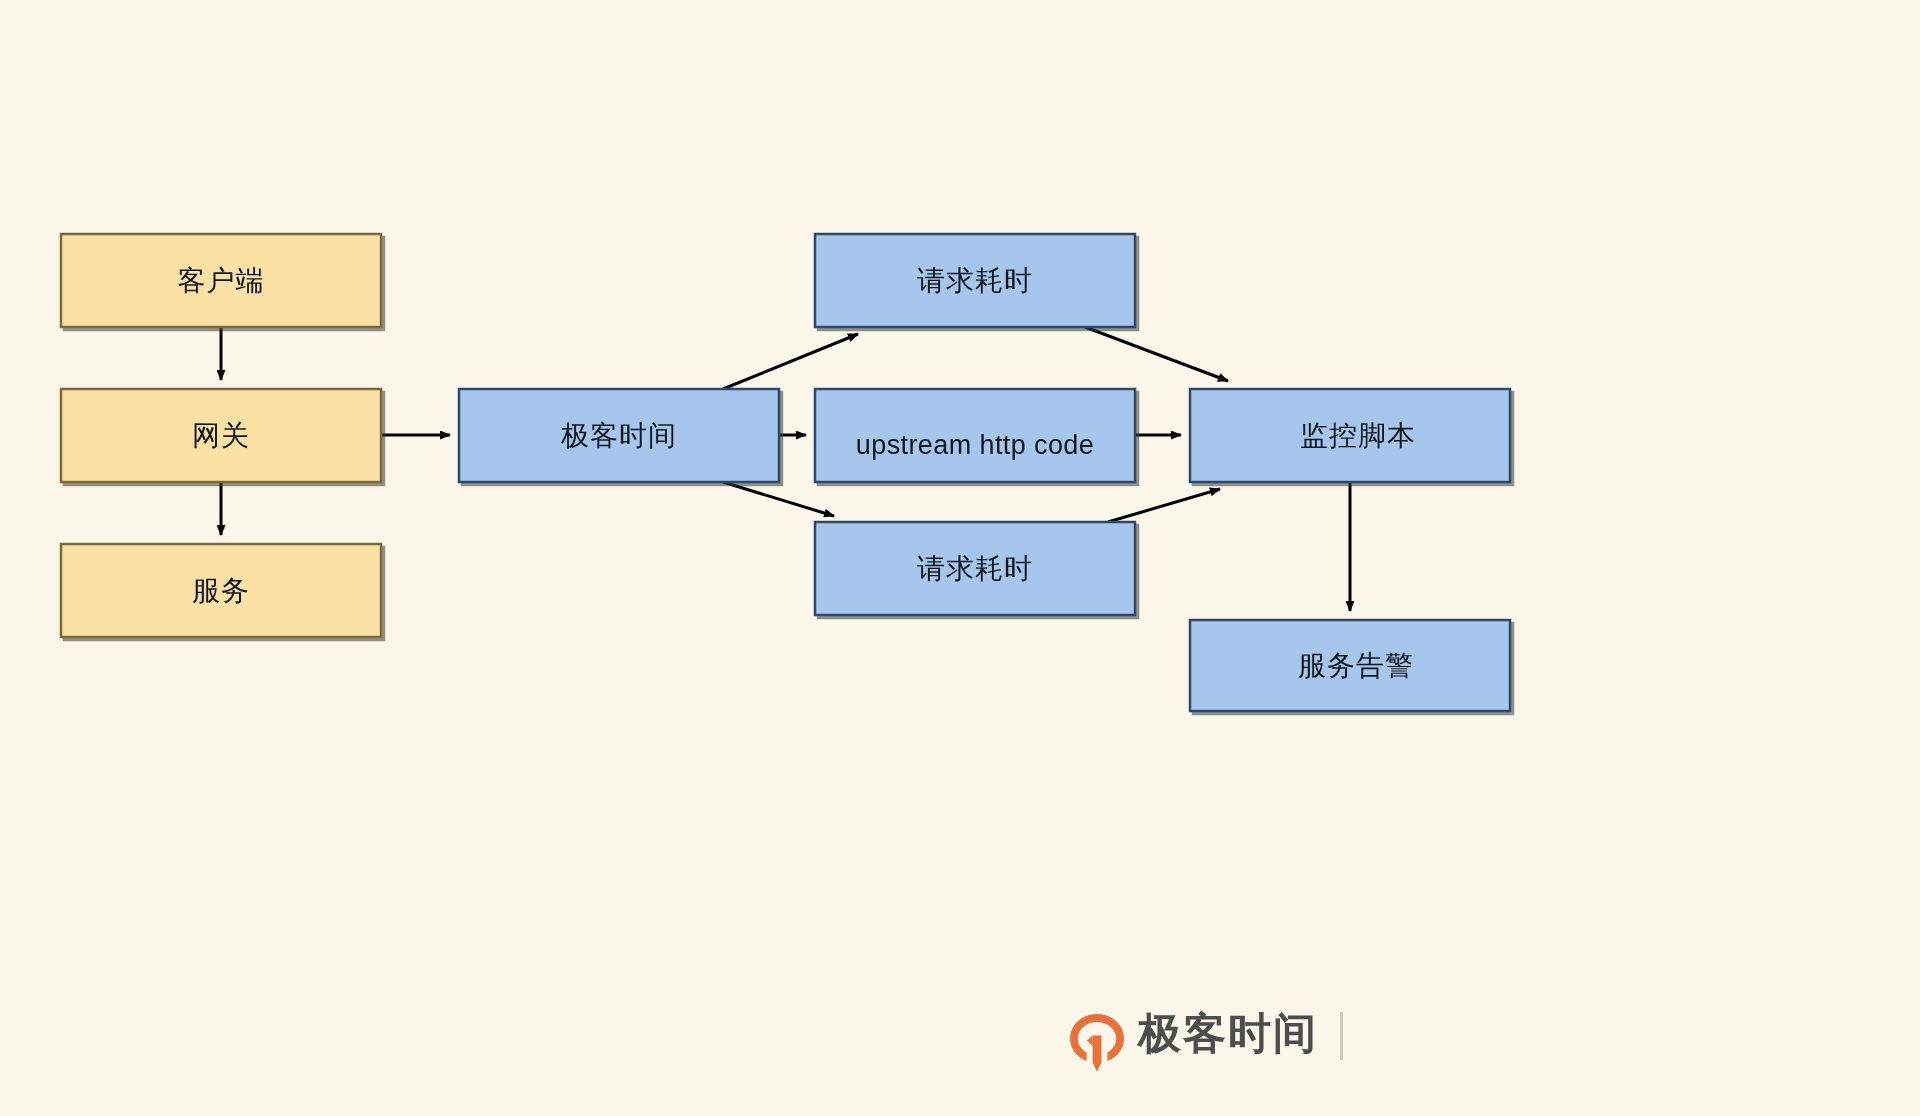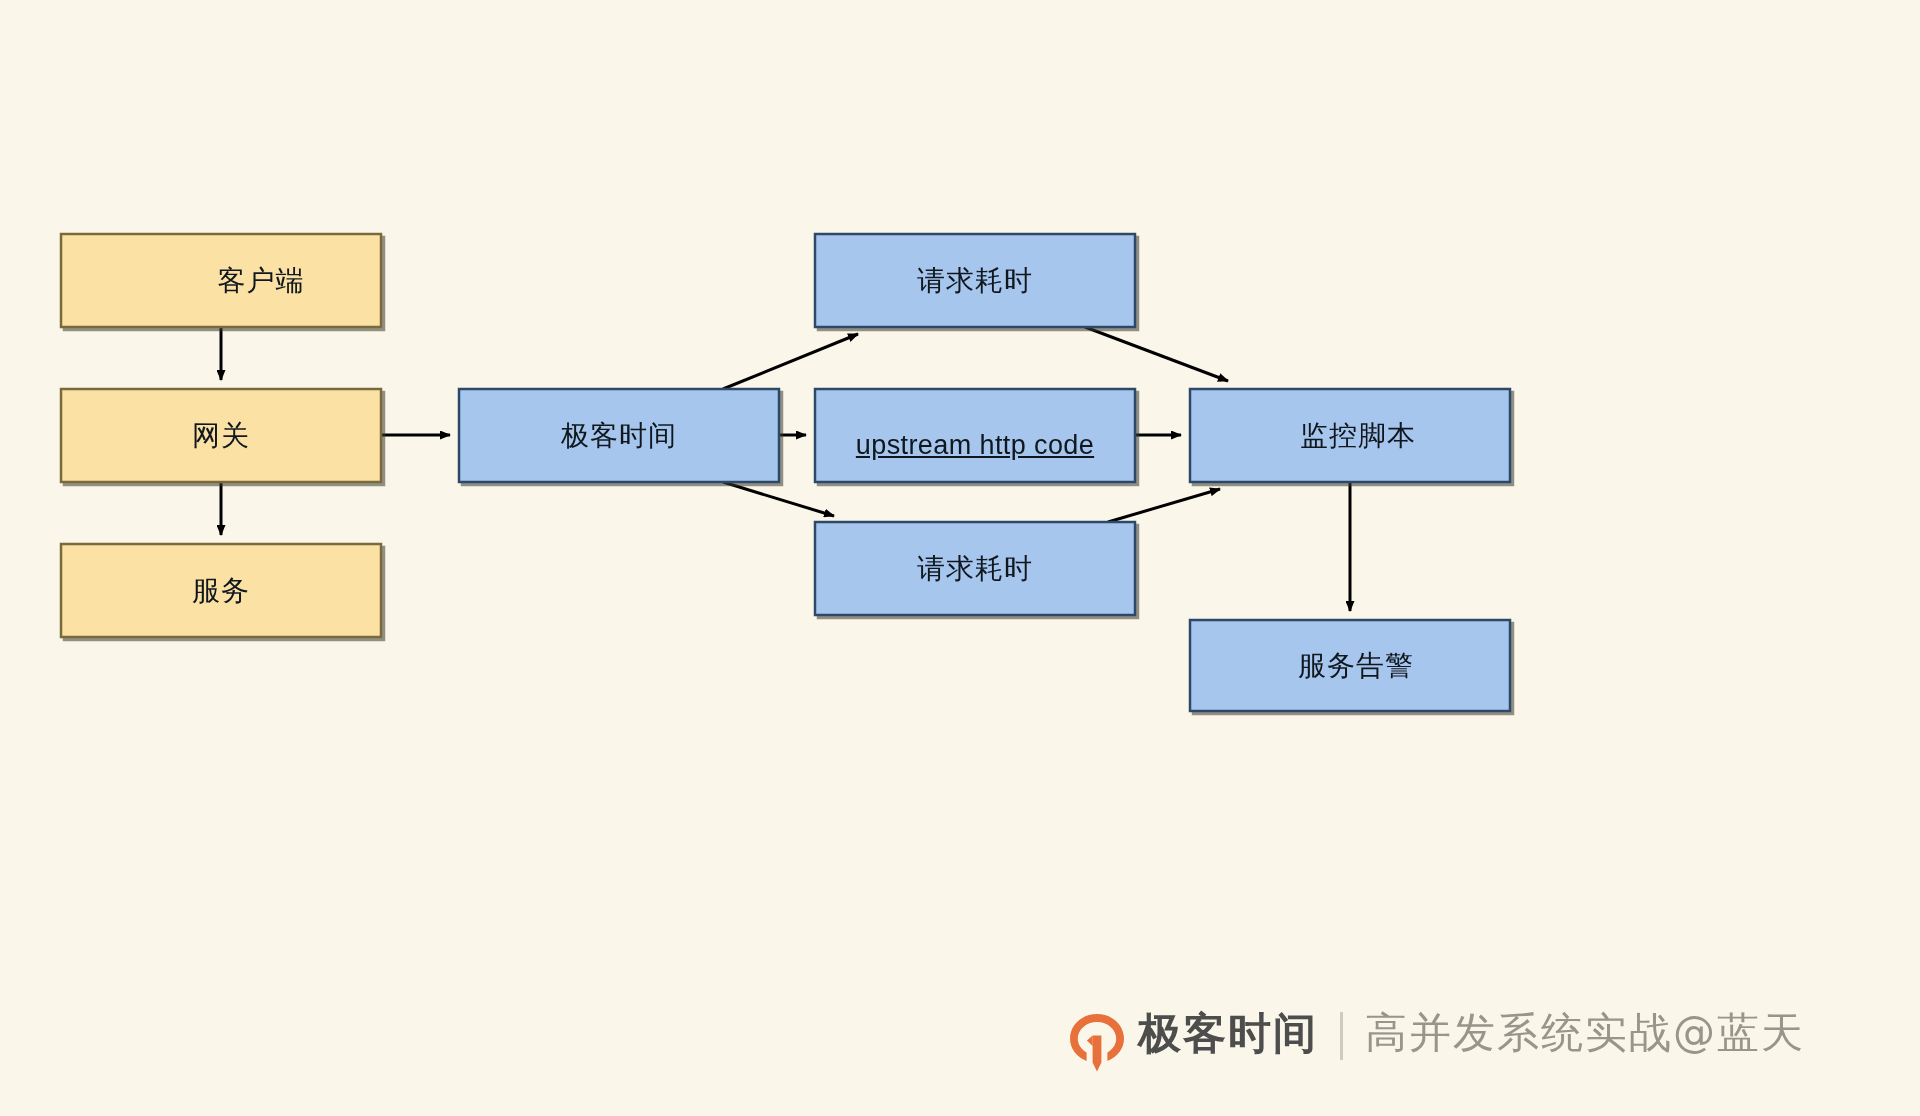--- a/index.html
+++ b/index.html
@@ -111,37 +111,36 @@
         <rect x="459" y="389" width="320" height="93" fill="#a7c6ed" stroke="#2f4a68" stroke-width="2.5" filter="url(#boxshadow)"></rect>
         <rect x="815" y="234" width="320" height="93" fill="#a7c6ed" stroke="#2f4a68" stroke-width="2.5" filter="url(#boxshadow)"></rect>
         <rect x="815" y="389" width="320" height="93" fill="#a7c6ed" stroke="#2f4a68" stroke-width="2.5" filter="url(#boxshadow)"></rect>
         <rect x="815" y="522" width="320" height="93" fill="#a7c6ed" stroke="#2f4a68" stroke-width="2.5" filter="url(#boxshadow)"></rect>
         <rect x="1190" y="389" width="320" height="93" fill="#a7c6ed" stroke="#2f4a68" stroke-width="2.5" filter="url(#boxshadow)"></rect>
         <rect x="1190" y="620" width="320" height="91" fill="#a7c6ed" stroke="#2f4a68" stroke-width="2.5" filter="url(#boxshadow)"></rect>
       </g>
   </svg>
 
   <div id="label-layer">
-      <div class="node-label" style="left: 61px; top: 234px; width: 320px; height: 93px; margin-left: 40px;">客户端</div>
+      <div class="node-label" style="left: 61px; top: 234px; width: 320px; height: 93px;">客户端</div>
       <div class="node-label" style="left: 61px; top: 389px; width: 320px; height: 93px;">网关</div>
       <div class="node-label" style="left: 61px; top: 544px; width: 320px; height: 93px;">服务</div>
       <div class="node-label" style="left: 459px; top: 389px; width: 320px; height: 93px;">极客时间</div>
       <div class="node-label" style="left: 815px; top: 234px; width: 320px; height: 93px;">请求耗时</div>
-      <div class="node-label latin" style="left: 815px; top: 389px; width: 320px; height: 113px; text-decoration: underline;">upstream http code</div>
+      <div class="node-label latin" style="left: 815px; top: 389px; width: 320px; height: 113px;">upstream http code</div>
       <div class="node-label" style="left: 815px; top: 522px; width: 320px; height: 93px;">请求耗时</div>
       <div class="node-label" style="left: 1190px; top: 389px; width: 320px; height: 93px; margin-left: 8px;">监控脚本</div>
       <div class="node-label" style="left: 1190px; top: 620px; width: 332px; height: 91px;">服务告警</div>
     </div>
 
   <div id="watermark">
     <div id="wm-logo">
       <svg viewBox="0 0 58 62" width="58" height="62" xmlns="http://www.w3.org/2000/svg">
         <path d="M29 2 C13.5 2 2 13.2 2 26.6 C2 36.5 8.6 45.2 18.6 49 L18.6 40.6 C13.2 37.6 9.8 32.4 9.8 26.6 C9.8 17.4 18.4 9.9 29 9.9 C39.6 9.9 48.2 17.4 48.2 26.6 C48.2 32.4 44.8 37.6 39.4 40.6 L39.4 49 C49.4 45.2 56 36.5 56 26.6 C56 13.2 44.5 2 29 2 Z" fill="#e8703a"></path>
         <path d="M24.6 23.5 L33.4 23.5 L33.4 50.5 L29 59.5 L24.6 50.5 Z" fill="#e8703a"></path>
         <path d="M24.6 23.5 L24.6 34 L18.9 28.6 Z" fill="#e8703a"></path>
       </svg>
     </div>
     <div id="wm-brand">极客时间</div>
     <div id="wm-divider"></div>
-    <div id="wm-sub">高并发系统实战@蓝天</div>
   </div>
 
 </div>
 
 </body></html>

